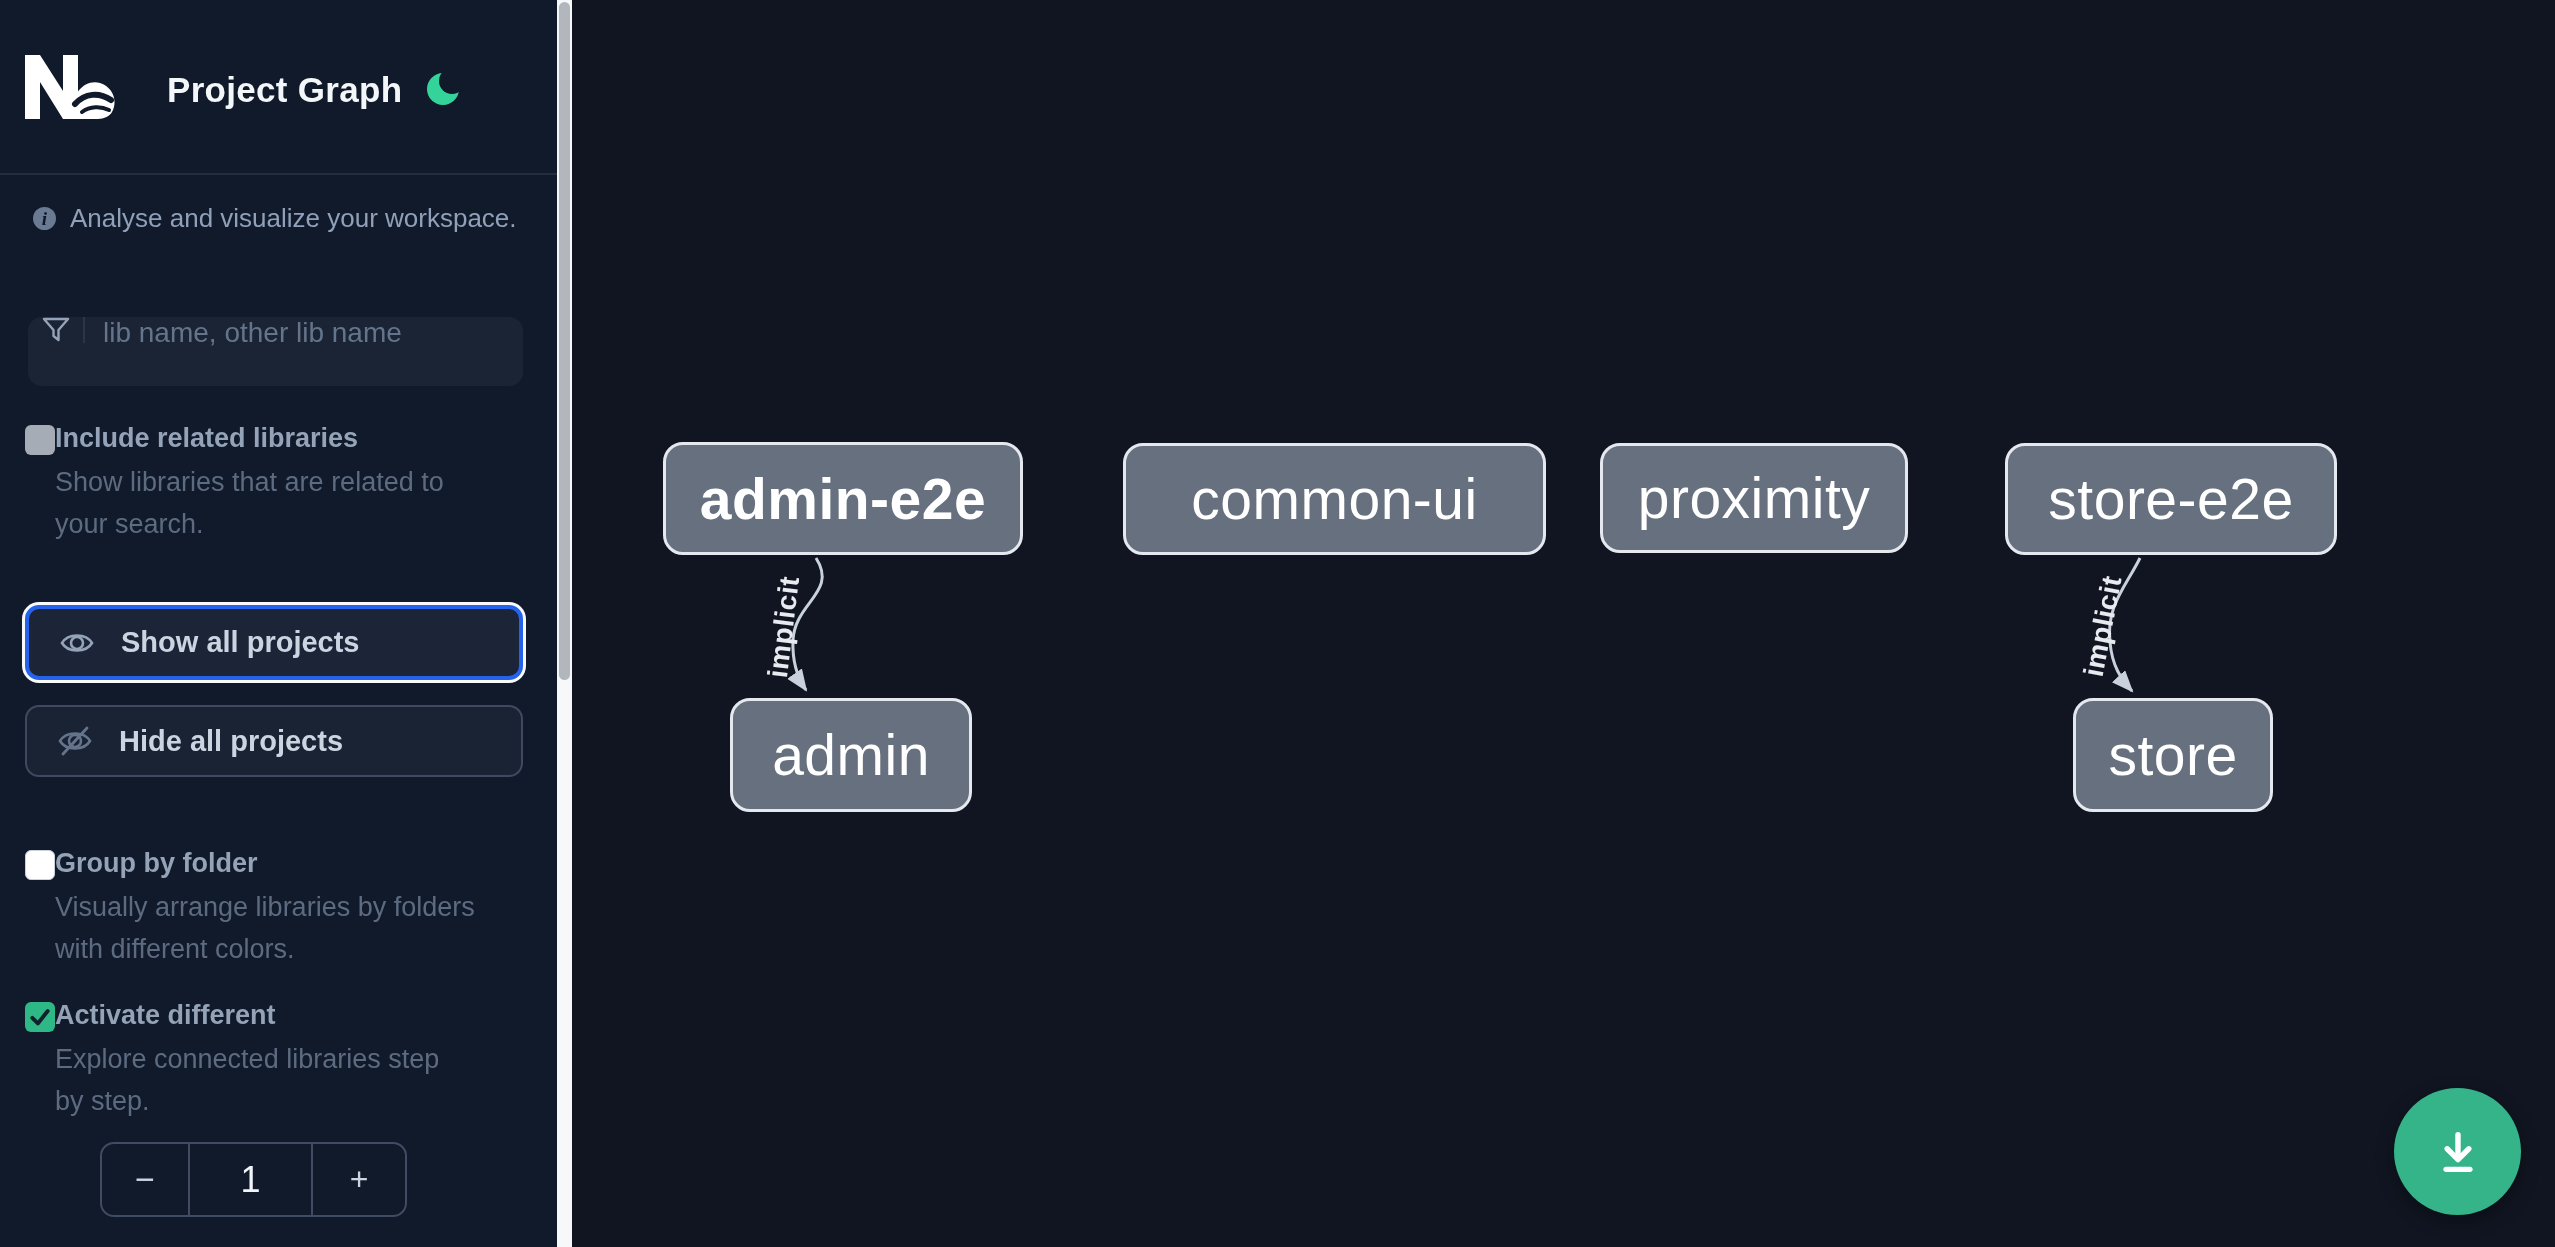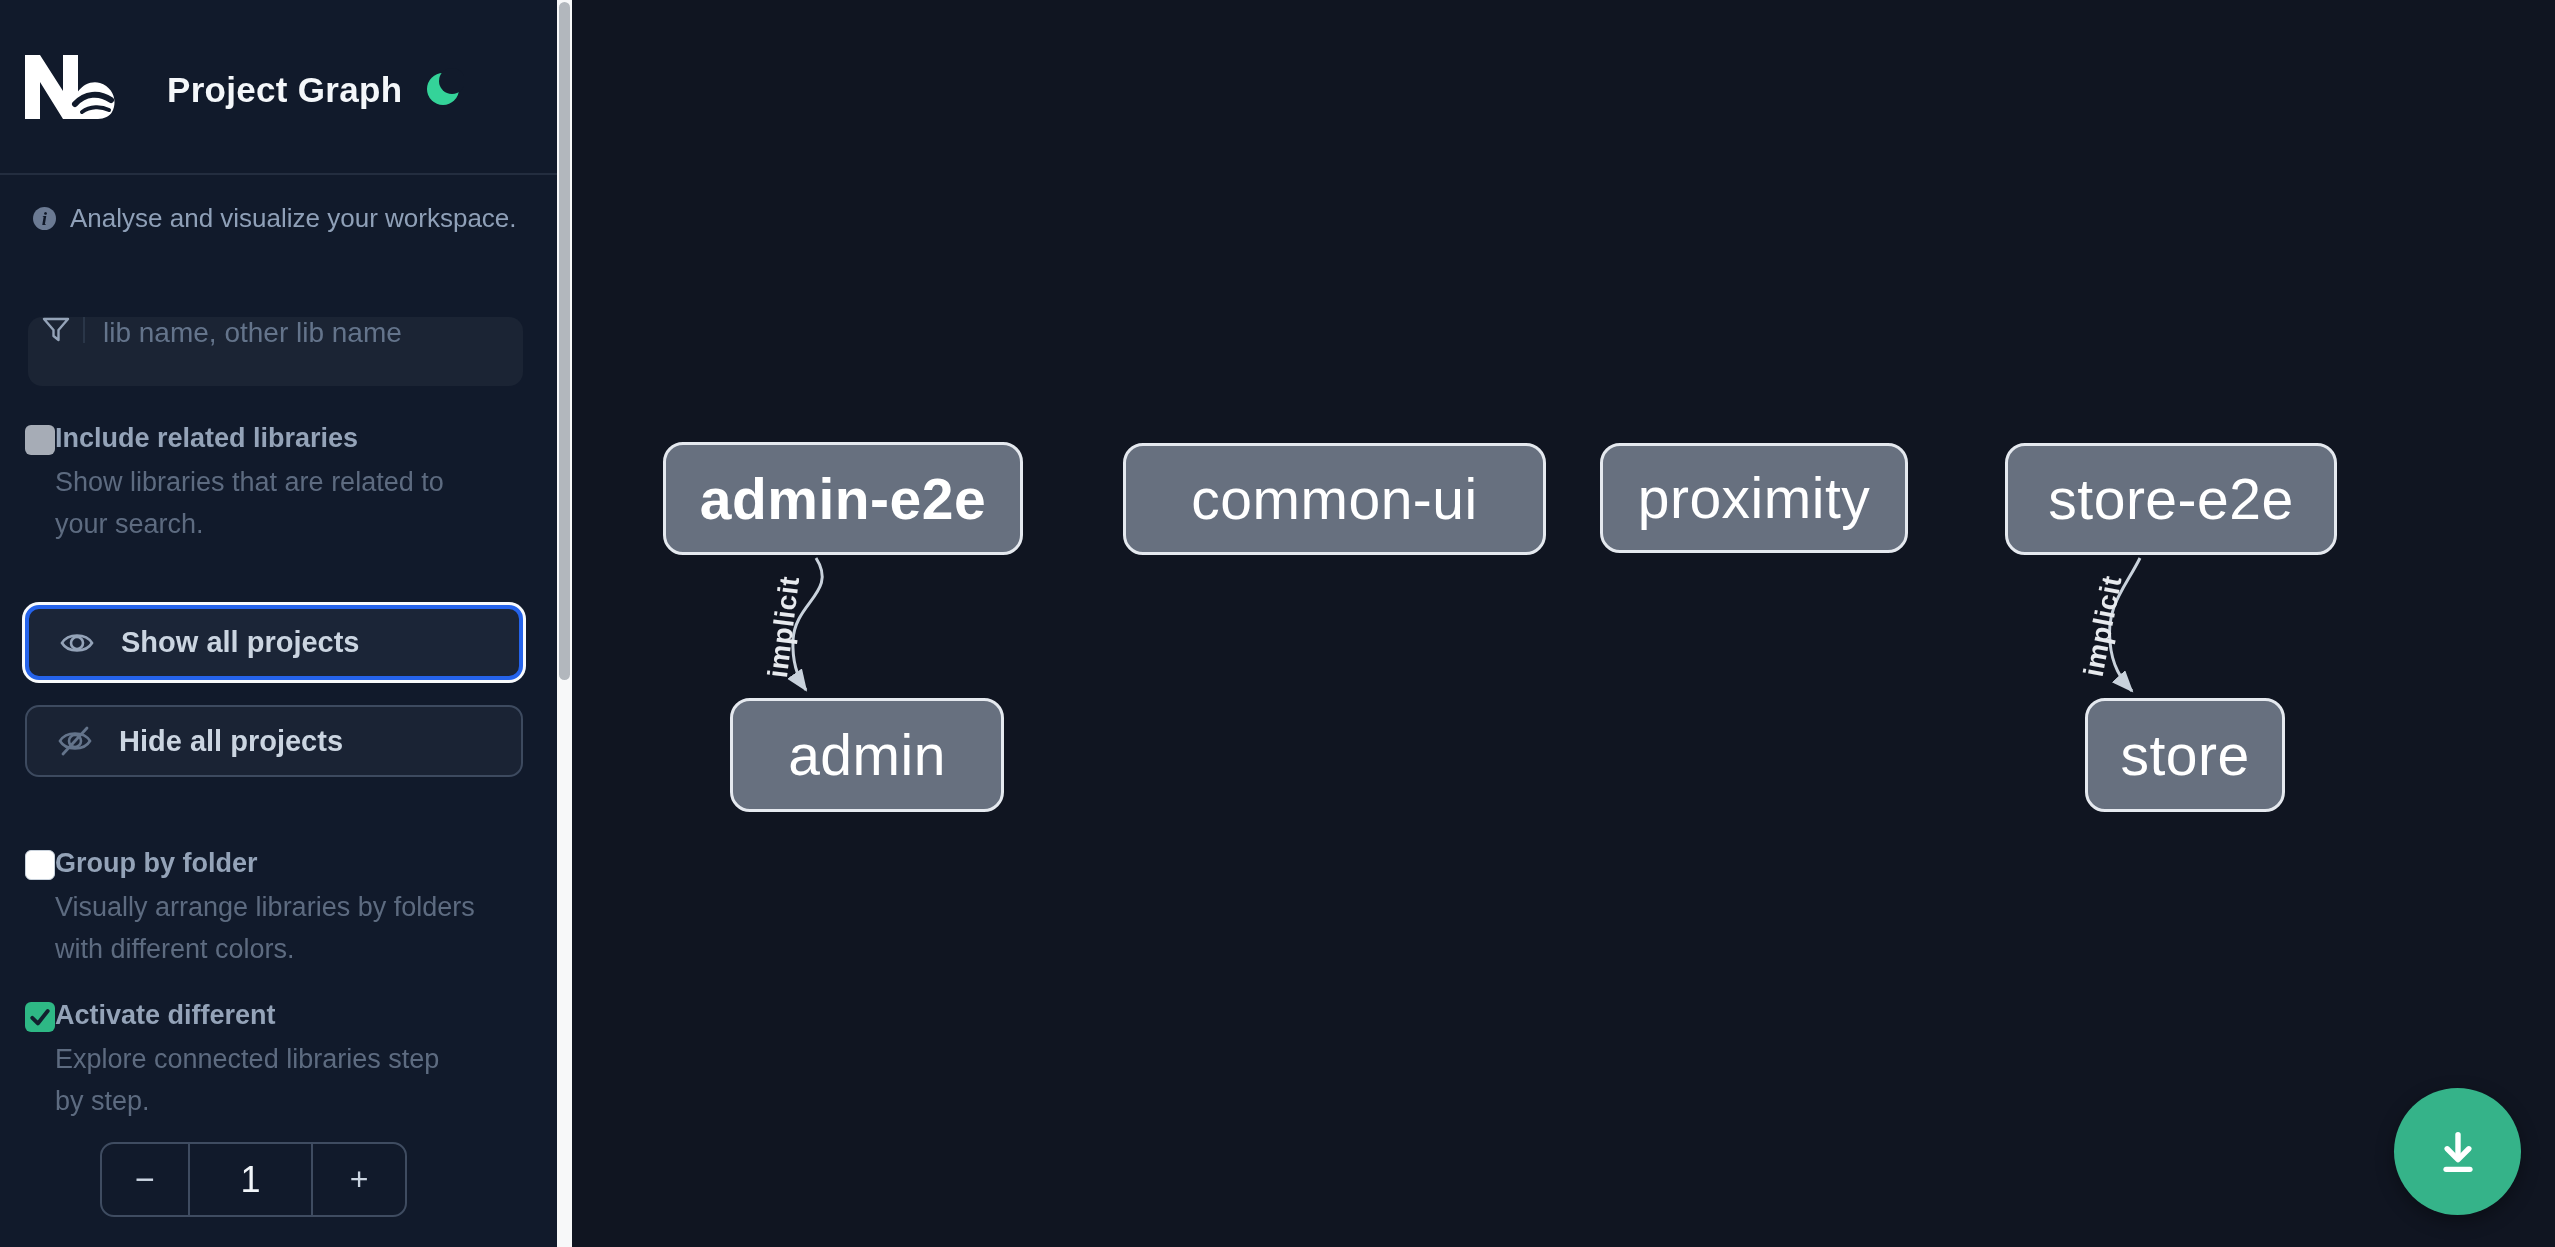--- a/index.html
+++ b/index.html
@@ -183,14 +183,14 @@
     <line x1="24" y1="8" x2="24" y2="29" stroke="#ffffff" stroke-width="5" stroke-linecap="round"></line>
     <path d="M14,21 L24,31 L34,21" fill="none" stroke="#ffffff" stroke-width="5" stroke-linecap="round" stroke-linejoin="round"></path>
     <line x1="13" y1="40" x2="35" y2="40" stroke="#ffffff" stroke-width="5" stroke-linecap="round"></line>
   </svg>
 </div>
 
 <div class="gnode" style="left: 663px; top: 442px; width: 360px; height: 113px; font-weight: bold;">admin-e2e</div>
 <div class="gnode" style="left: 1123px; top: 443px; width: 423px; height: 112px;">common-ui</div>
 <div class="gnode" style="left: 1600px; top: 443px; width: 308px; height: 110px;">proximity</div>
 <div class="gnode" style="left: 2005px; top: 443px; width: 332px; height: 112px;">store-e2e</div>
-<div class="gnode" style="left: 730px; top: 698px; width: 274px; height: 114px;">admin</div>
-<div class="gnode" style="left: 2073px; top: 698px; width: 200px; height: 114px; margin-left: 12px;">store</div>
+<div class="gnode" style="left: 730px; top: 698px; width: 242px; height: 114px;">admin</div>
+<div class="gnode" style="left: 2073px; top: 698px; width: 200px; height: 114px;">store</div>
 
 </body></html>

